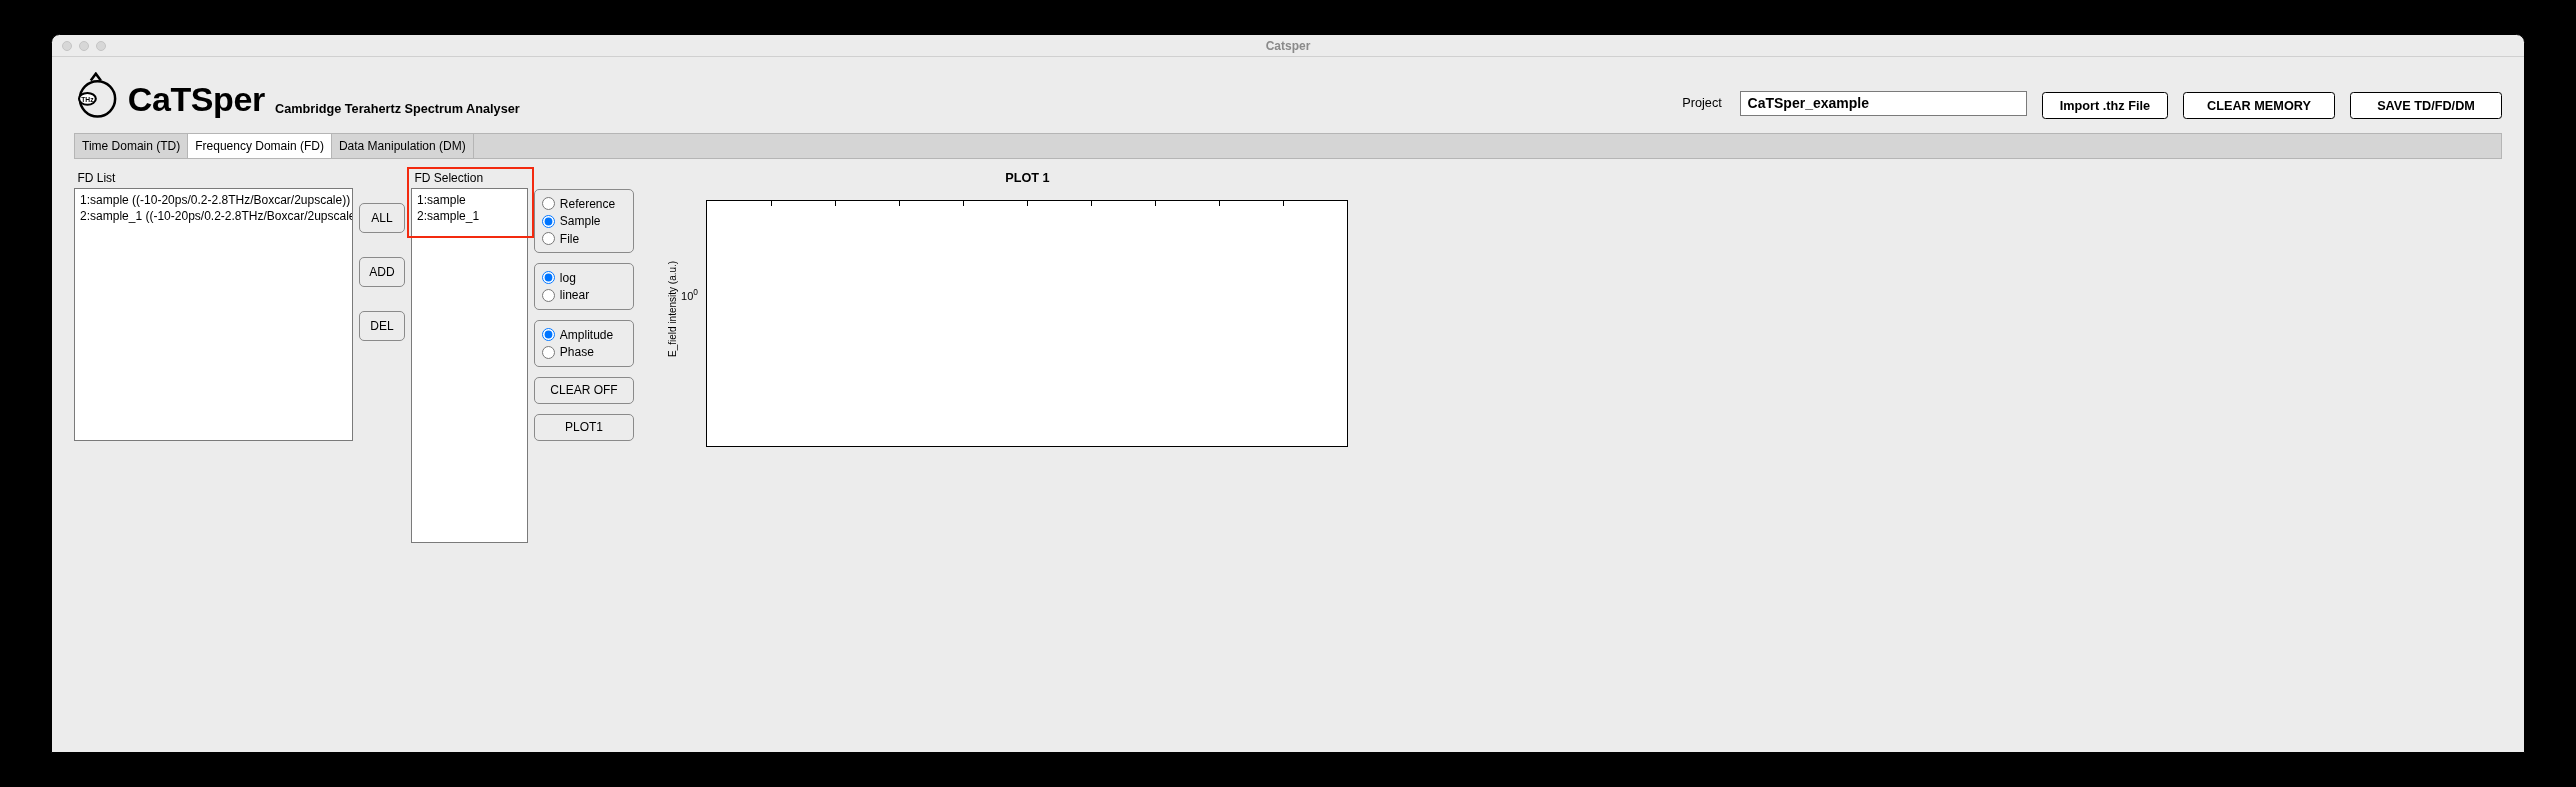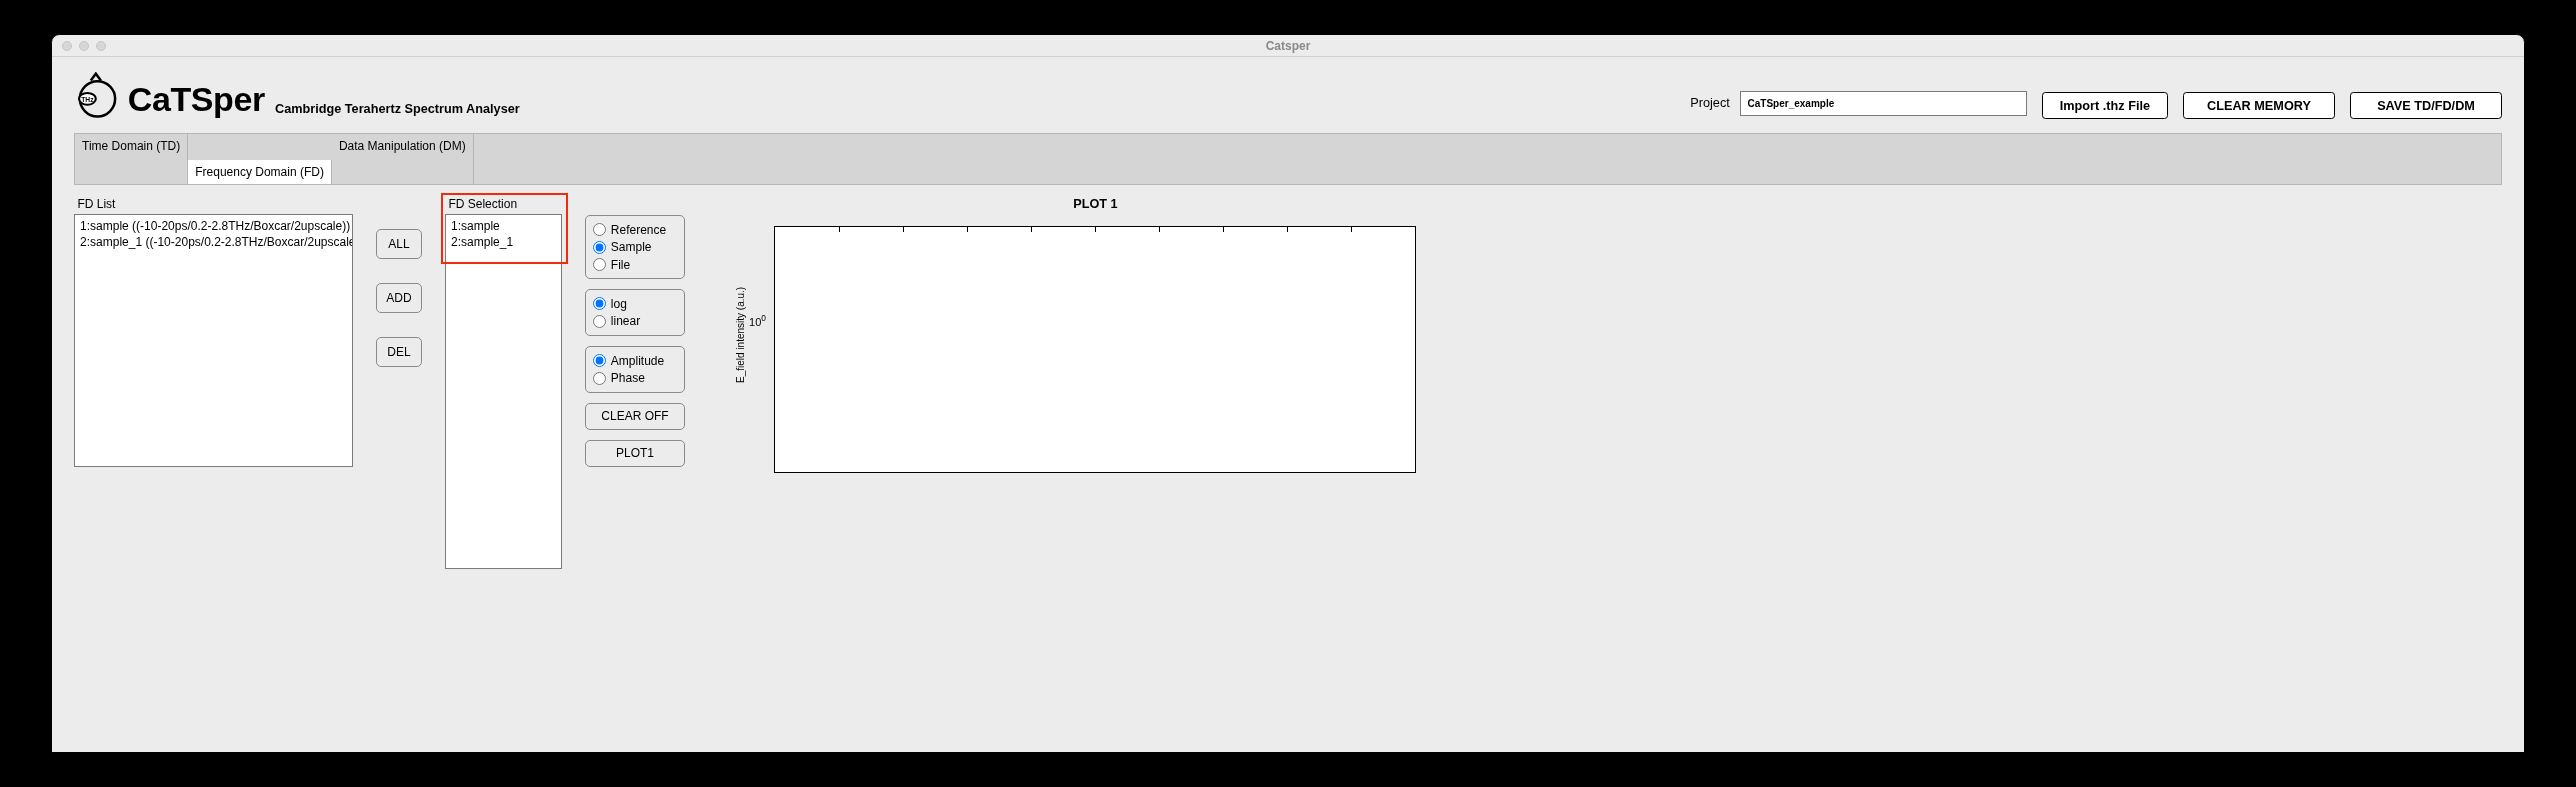--- a/index.html
+++ b/index.html
@@ -36,43 +36,43 @@
   .header {
     display:flex; align-items:flex-end;
     padding: 15px 22px 0 22px;
     gap: 15px;
   }
   .logo-wrap { display:flex; align-items:flex-end; gap:6.8px; }
   .logo-svg { width:47px; height:47px; }
   .logo-text { font-size:34px; font-weight:700; letter-spacing:-0.4px; }
   .logo-sub { font-size:12.7px; font-weight:600; margin-left:3.4px; padding-bottom:3.4px; }
   .header-spacer { flex:1; }
-  .project-row { display:flex; align-items:center; gap:10px; padding-bottom:3.4px; }
+  .project-row { display:flex; align-items:center; gap:18px; padding-bottom:3.4px; }
   .project-label { font-size:12.7px; }
   .project-input {
     width:287px; height:25px; background:#fff;
-    border:1.7px solid #7a7a7a; padding:0 6.8px; font-size:10px; font-weight:600;
+    border:1.7px solid #7a7a7a; padding:0 6.8px; font-size:14px; font-weight:600;
   }
   .btn {
     height:27px; background:#fff; border:1.7px solid #000; border-radius:3.4px;
     padding:0 17px; font-weight:700; font-size:12.7px; cursor:pointer;
     display:inline-flex; align-items:center; justify-content:center;
   }
   .btn-wide { width:152px; }
   .tabs {
     margin: 13.5px 22px 0 22px;
     display:flex; background:#d5d5d5; border:0.8px solid #b5b5b5;
   }
   .tab {
     padding:5px 7px; font-size:12px; border-right:0.8px solid #b5b5b5;
     cursor:pointer;
   }
-  .tab.active { background:#fff;margin-top:26px; }
+  .tab.active { background:#fff; }
   .content {
-    display:flex; padding:12px 38px 17px 22px; gap:23px; align-items:flex-start;
+    display:flex; padding:12px 38px 17px 22px; gap:6px; align-items:flex-start;
   }
   .col-fdlist { display:flex; flex-direction:column; }
   .panel-label { font-size:12px; padding:0 0 3.4px 3.4px; }
   .list-box {
     width:279px; height:253px; background:#fff; border:1.7px solid #7a7a7a;
     padding:3.4px; font-size:12px; overflow:auto;
   }
   .list-item { padding:0.8px 1.7px; white-space:nowrap; }
   .btn-stack { display:flex; flex-direction:column; gap:24px; padding-top:32px; }
   .btn-small {

